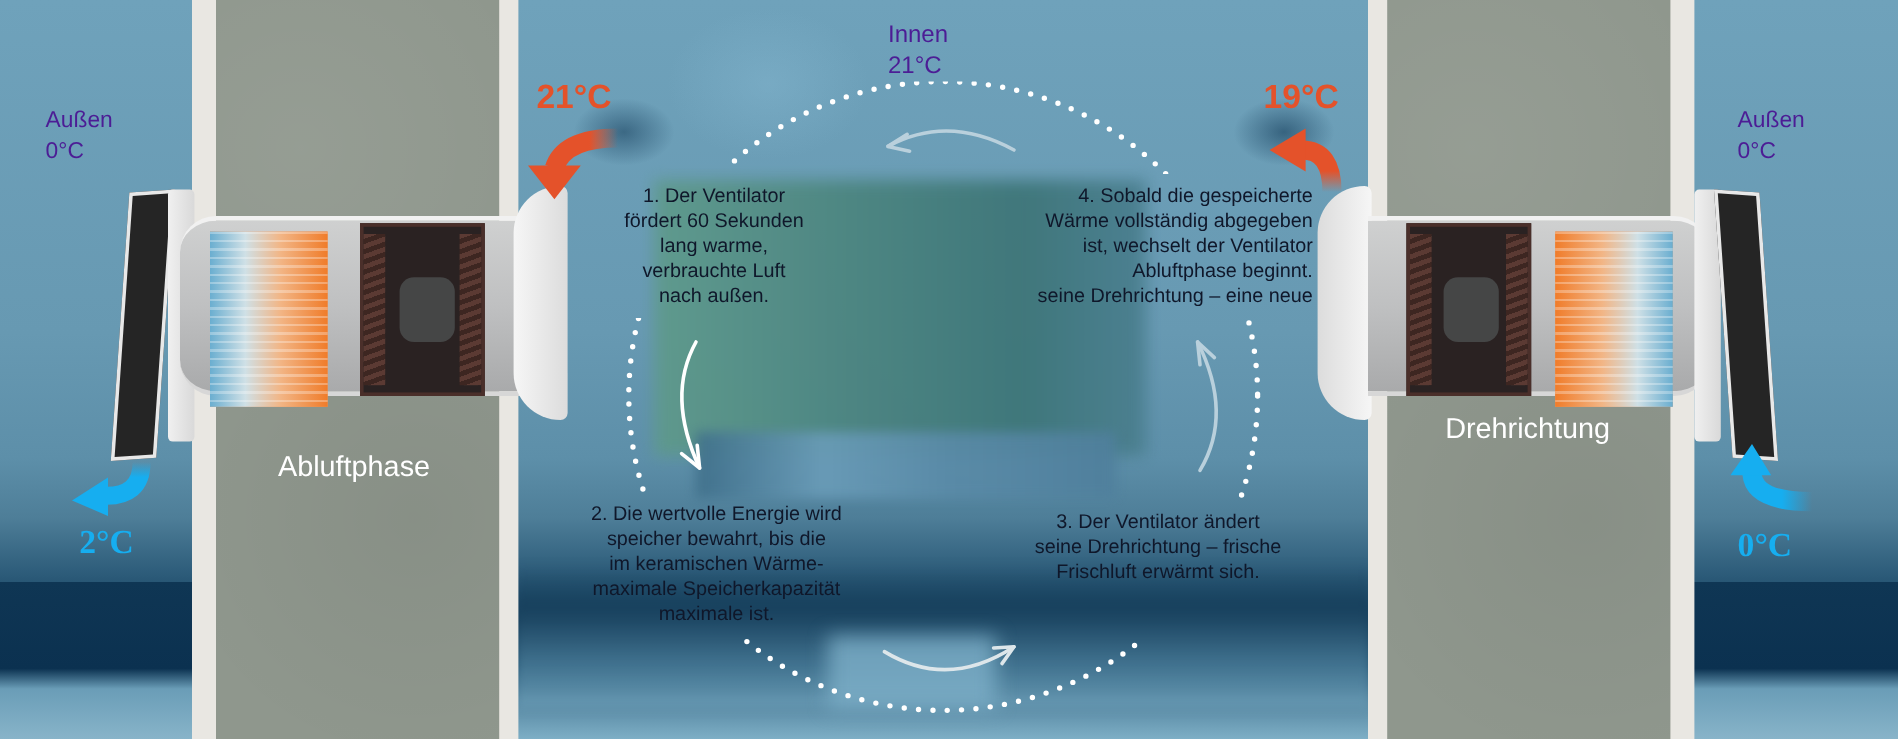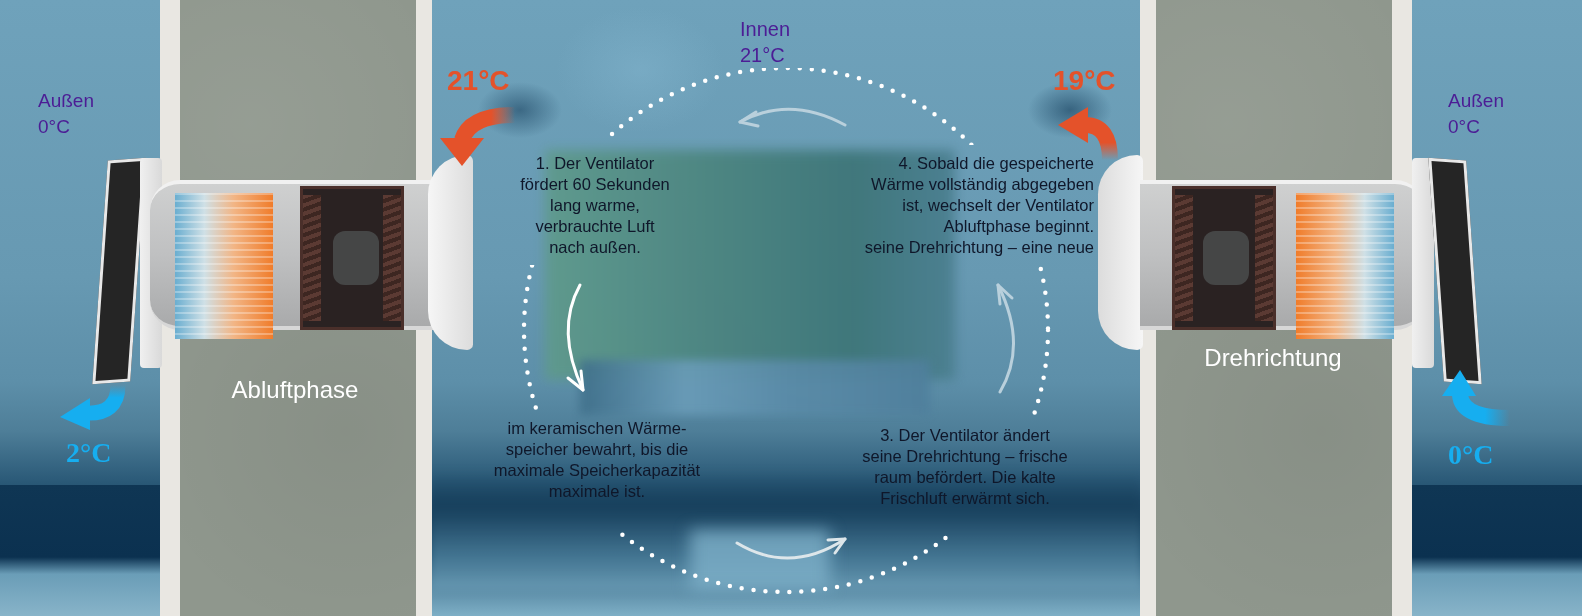--- a/index.html
+++ b/index.html
@@ -246,29 +246,29 @@
 <div class="phase-label" style="left:1178px;top:344px;width:190px;">Drehrichtung</div>
 
 <div class="step" style="left:480px;top:153px;width:230px;">
   <div>1. Der Ventilator</div>
   <div>fördert 60 Sekunden</div>
   <div>lang warme,</div>
   <div>verbrauchte Luft</div>
   <div>nach außen.</div>
 </div>
 <div class="step" style="left:462px;top:418px;width:270px;">
+  <div>2. Die wertvolle Energie wird</div>
+  <div>speicher bewahrt, bis die</div>
   <div>im keramischen Wärme-</div>
-  <div>speicher bewahrt, bis die</div>
   <div>maximale Speicherkapazität</div>
   <div>maximale ist.</div>
 </div>
 <div class="step" style="left:830px;top:425px;width:270px;">
   <div>3. Der Ventilator ändert</div>
   <div>seine Drehrichtung – frische</div>
-  <div>raum befördert. Die kalte</div>
   <div>Frischluft erwärmt sich.</div>
 </div>
 <div class="step" style="left:812px;top:153px;width:282px;text-align:right;">
   <div>4. Sobald die gespeicherte</div>
   <div>Wärme vollständig abgegeben</div>
   <div>ist, wechselt der Ventilator</div>
   <div>Abluftphase beginnt.</div>
   <div>seine Drehrichtung – eine neue</div>
 </div>
 

